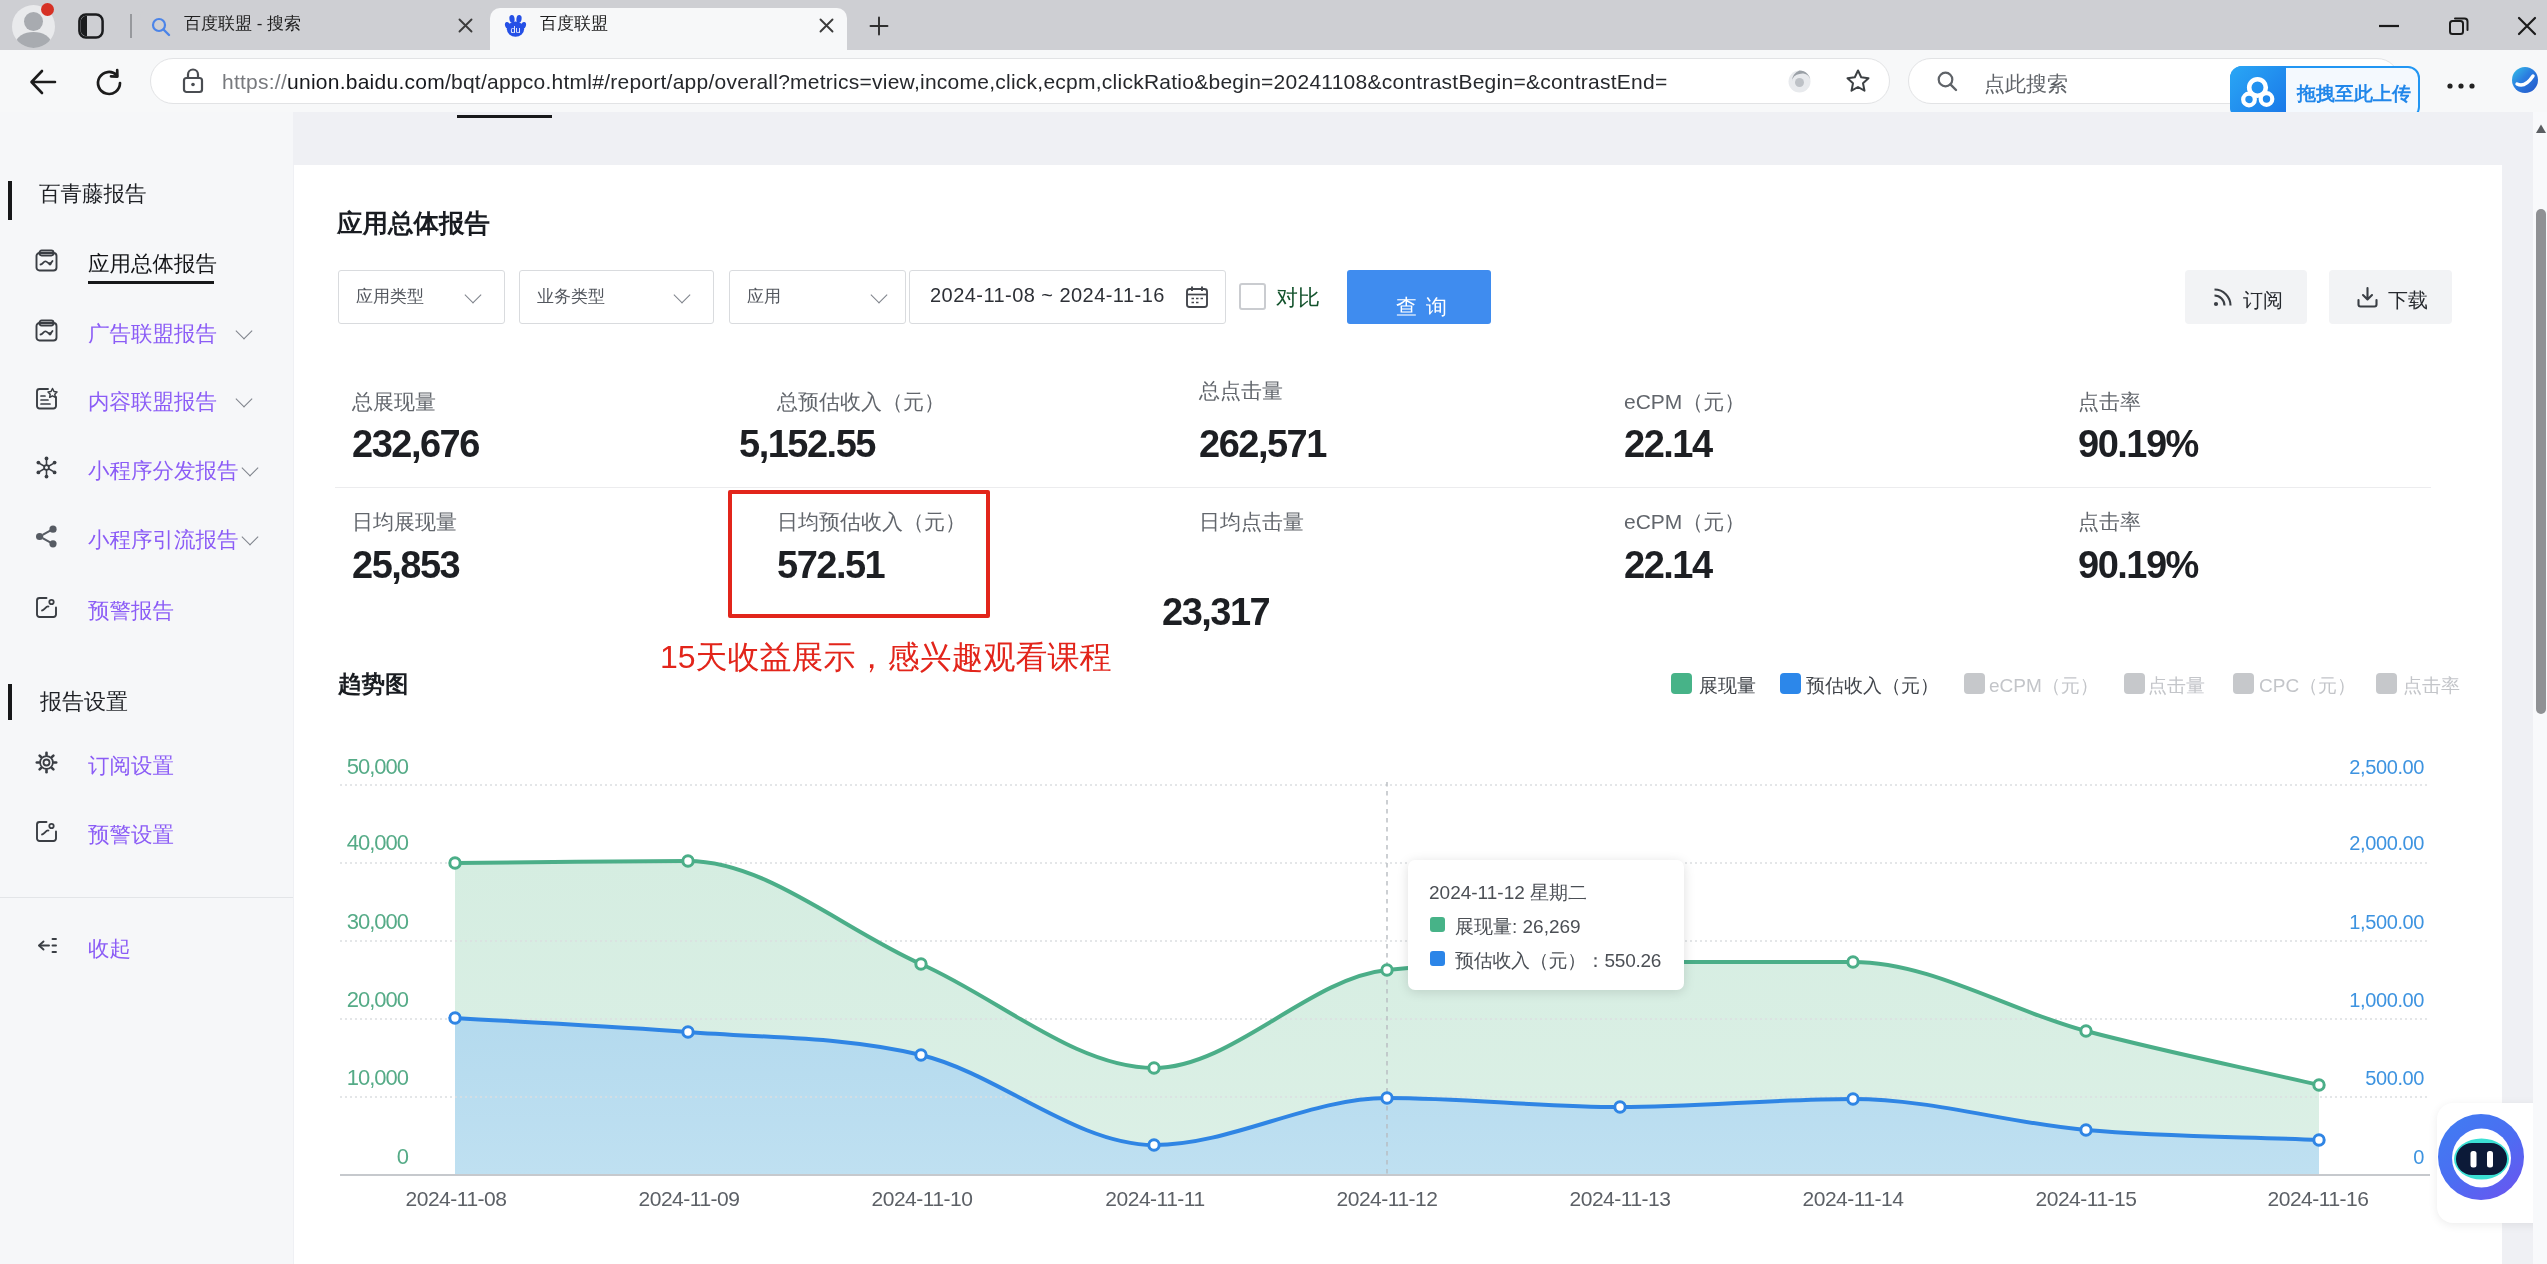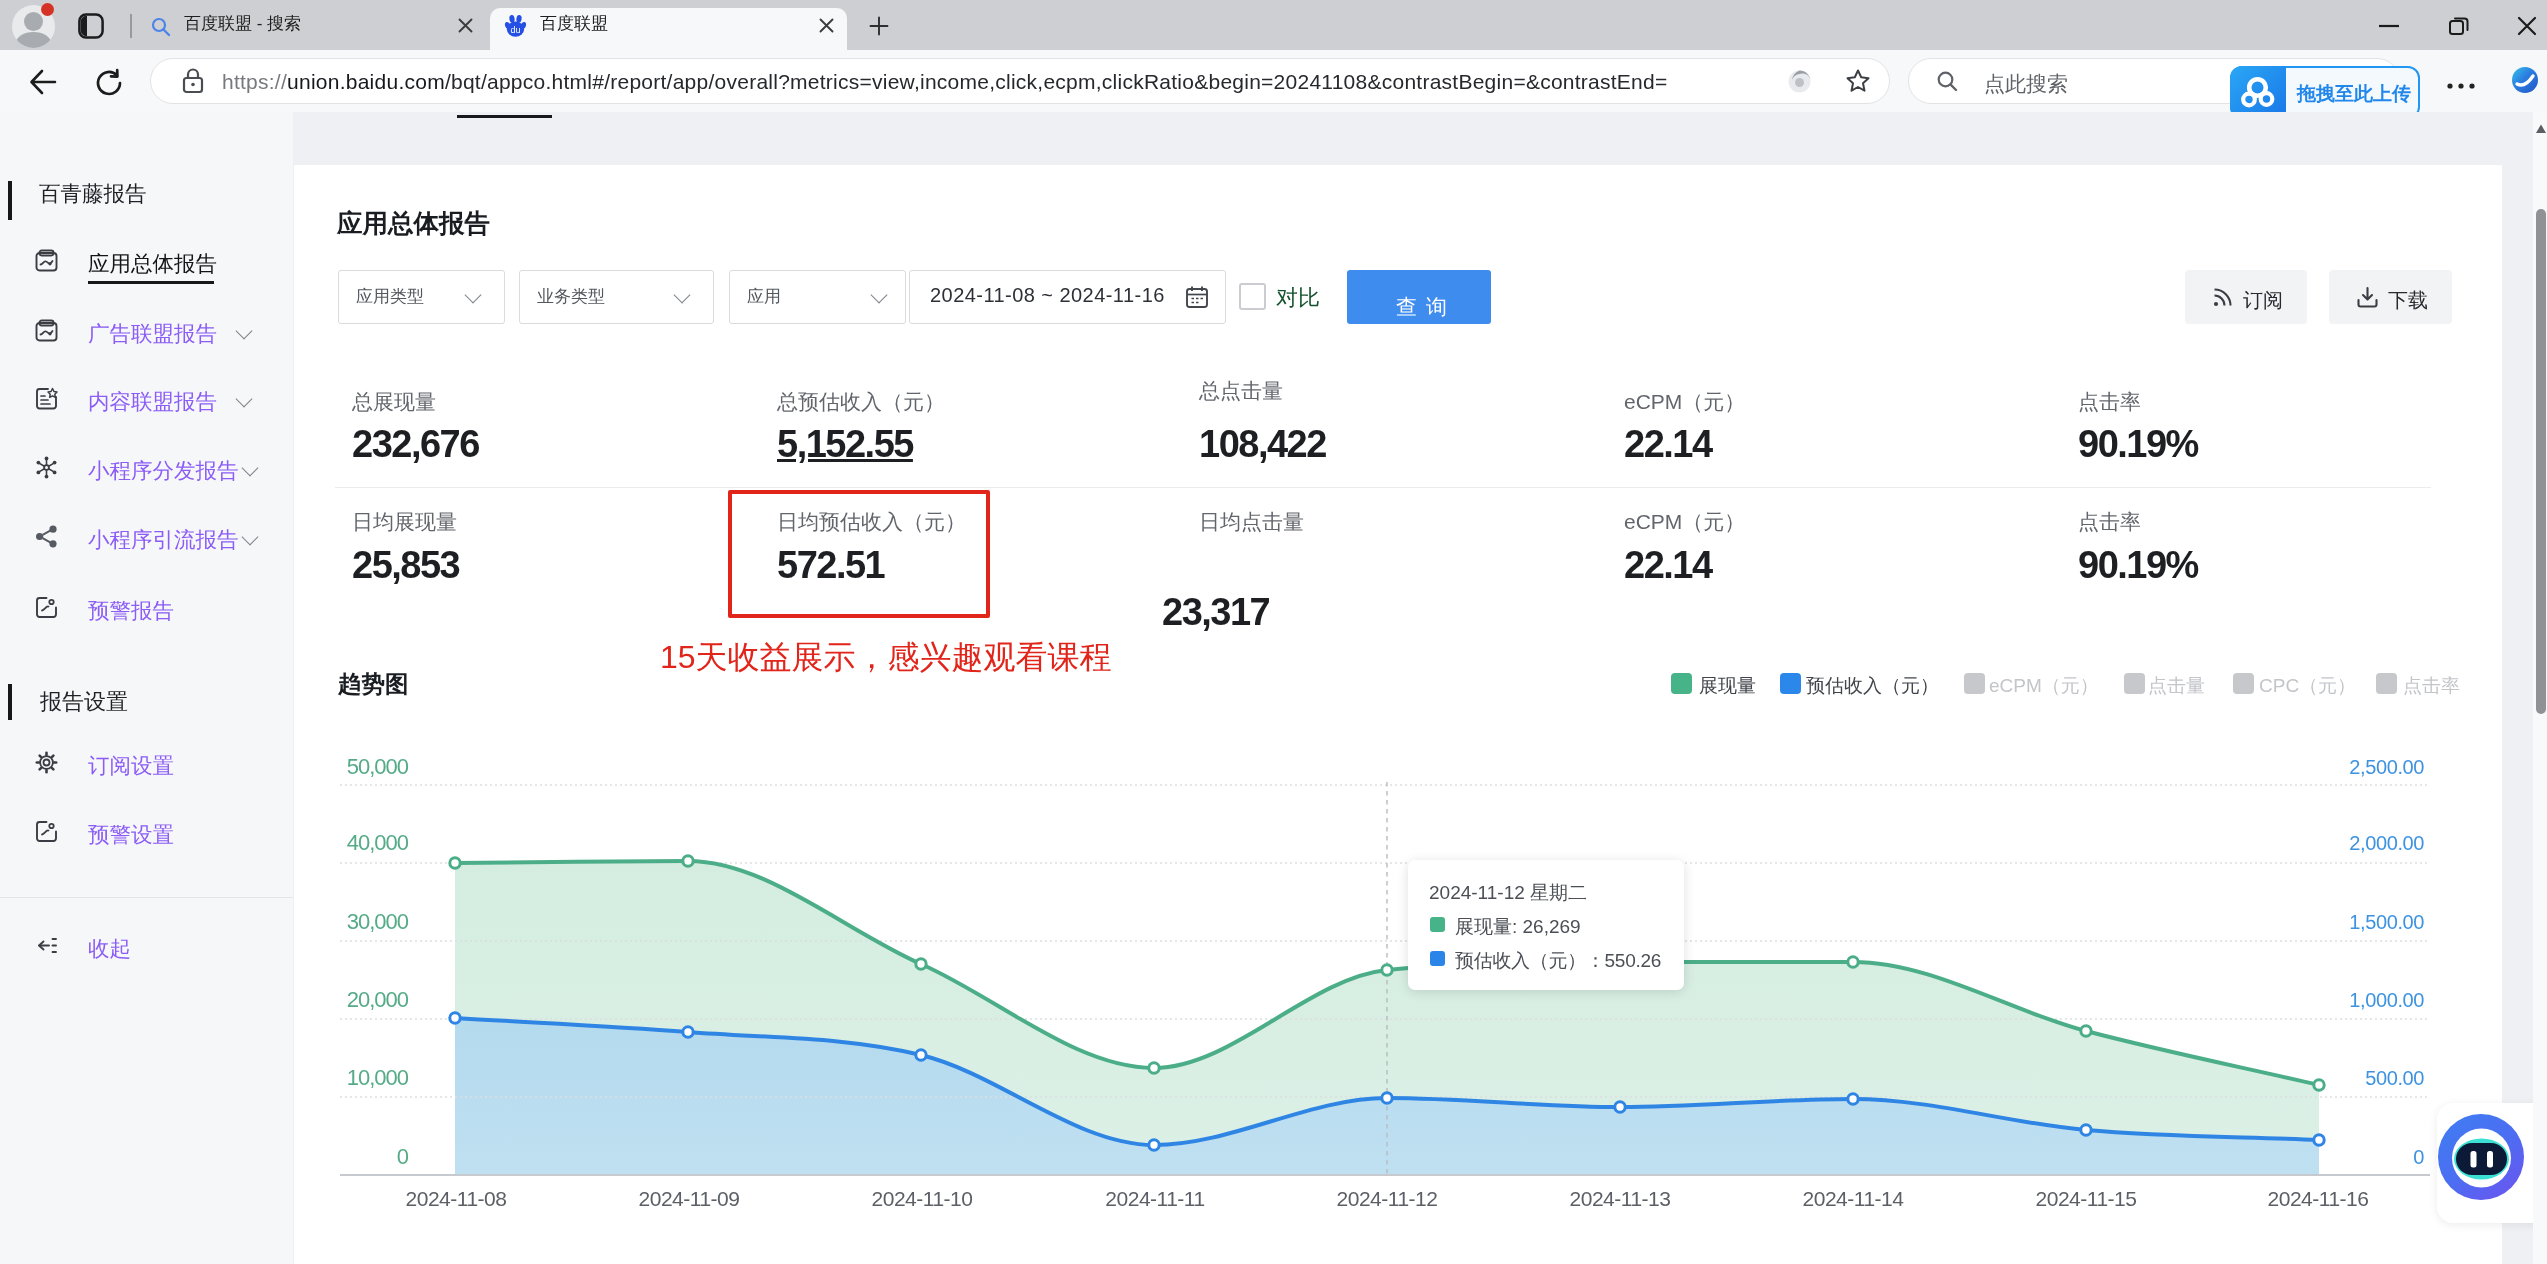--- a/index.html
+++ b/index.html
@@ -272,23 +272,23 @@
 <div class="abs" style="left:2329px;top:270px;width:123px;height:54px;background:#f2f3f5;border-radius:4px;"></div>
 <svg style="left:2356px;top:286px;" width="23" height="23" viewBox="0 0 23 23">
   <path d="M11.5 2 V13 M7 9 L11.5 13.5 L16 9" fill="none" stroke="#3a3e44" stroke-width="2.1" stroke-linecap="round" stroke-linejoin="round"></path>
   <path d="M2.5 14 V18.5 A2 2 0 0 0 4.5 20.5 H18.5 A2 2 0 0 0 20.5 18.5 V14" fill="none" stroke="#3a3e44" stroke-width="2.1" stroke-linecap="round"></path>
 </svg>
 <div class="abs" style="left:2388px;top:287px;font-size:20px;color:#26292e;">下载</div>
 
 <div class="abs lbl" style="left:352px;top:388px;">总展现量</div>
 <div class="abs val" style="left:352px;top:425px;">232,676</div>
 <div class="abs lbl" style="left:777px;top:388px;">总预估收入（元）</div>
-<div class="abs val" style="left:777px;top:425px;text-decoration:underline;">5,152.55</div>
+<div class="abs val" style="left:739px;top:425px;">5,152.55</div>
 <div class="abs lbl" style="left:1199px;top:377px;">总点击量</div>
-<div class="abs val" style="left:1199px;top:425px;">108,422</div>
+<div class="abs val" style="left:1199px;top:425px;">262,571</div>
 <div class="abs lbl" style="left:1624px;top:388px;">eCPM（元）</div>
 <div class="abs val" style="left:1624px;top:425px;">22.14</div>
 <div class="abs lbl" style="left:2078px;top:388px;">点击率</div>
 <div class="abs val" style="left:2078px;top:425px;">90.19%</div>
 <div class="abs" style="left:335px;top:487px;width:2096px;height:1px;background:#ececee;"></div>
 
 <div class="abs lbl" style="left:352px;top:508px;">日均展现量</div>
 <div class="abs val" style="left:352px;top:546px;">25,853</div>
 <div class="abs lbl" style="left:777px;top:508px;">日均预估收入（元）</div>
 <div class="abs val" style="left:777px;top:546px;">572.51</div>

